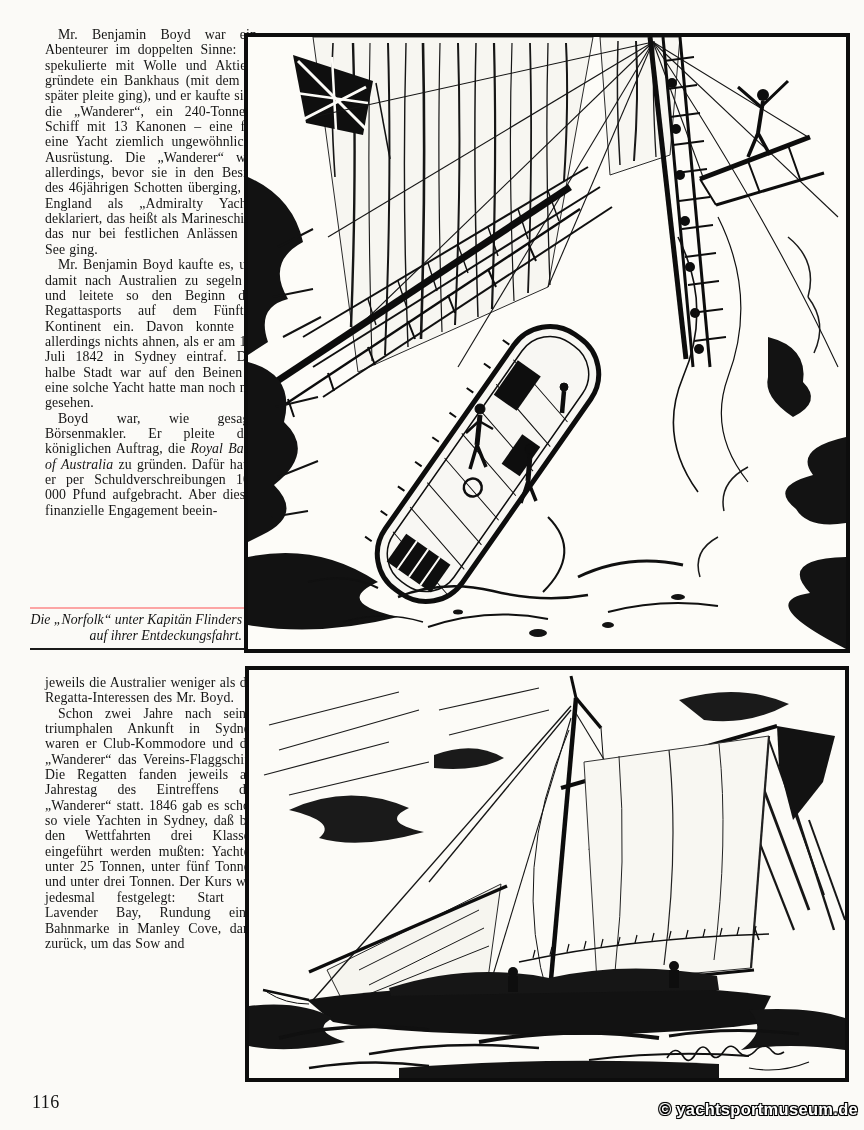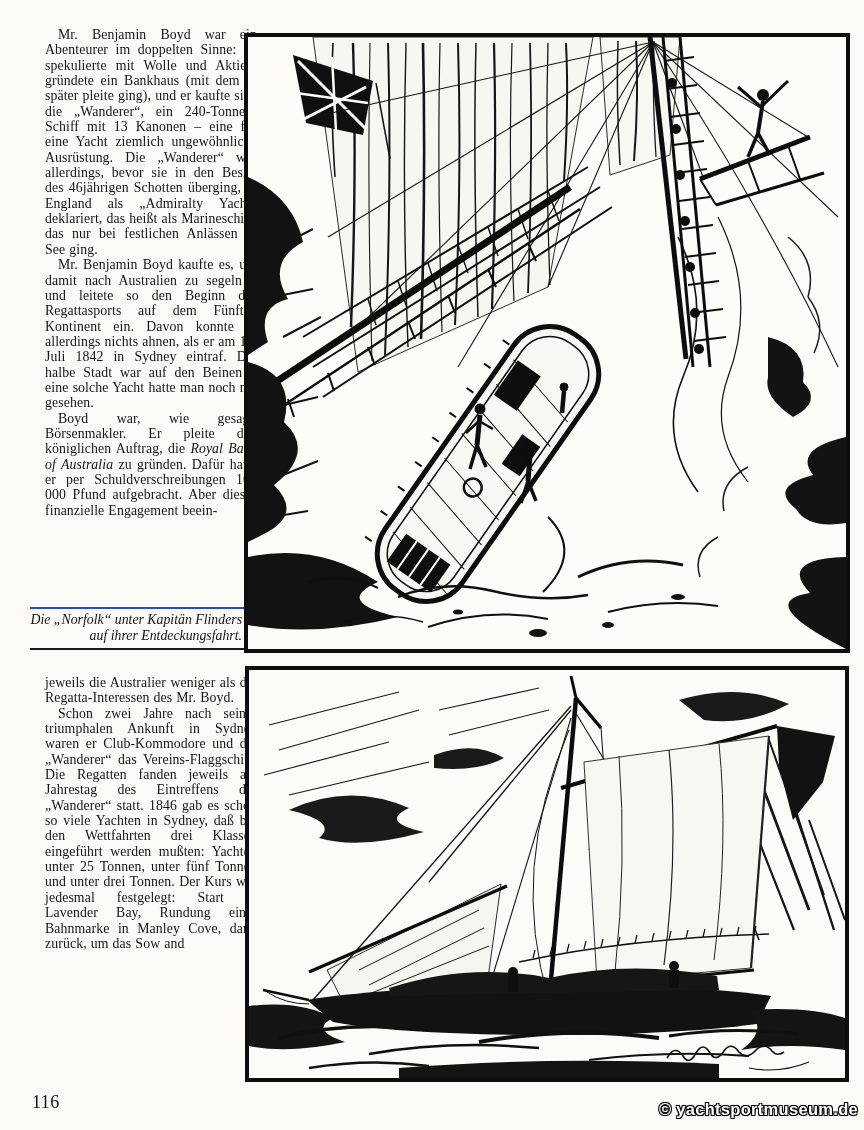--- a/index.html
+++ b/index.html
@@ -17,21 +17,21 @@
     position:absolute;left:45px;width:212px;
     font-size:13.8px;line-height:15.35px;
     text-align:justify;letter-spacing:0.1px;word-spacing:0.5px;
   }
   .col p{margin:0;text-indent:13px;}
   .col p.noindent{text-indent:0;}
   .col-top{top:27px;}
   .col-bottom{top:675px;}
   .caption{
     position:absolute;left:30px;width:212px;
-    border-top:2px solid #1d4ed8;border-bottom:2px solid #1a1a1a;
+    border-top:2px solid #fca5a5;border-bottom:2px solid #1a1a1a;
     font-style:italic;font-size:13.8px;line-height:15.6px;
     text-align:right;padding:3px 2px 5px 0;
   }
   .caption-top{top:607px;}
   .caption-bottom{top:1014px;}
   .figure{
     position:absolute;background:#fdfcf9;
     border:4px solid #0d0d0d;box-sizing:border-box;
   }
   .figure-top{left:244px;top:33px;width:606px;height:620px;}

